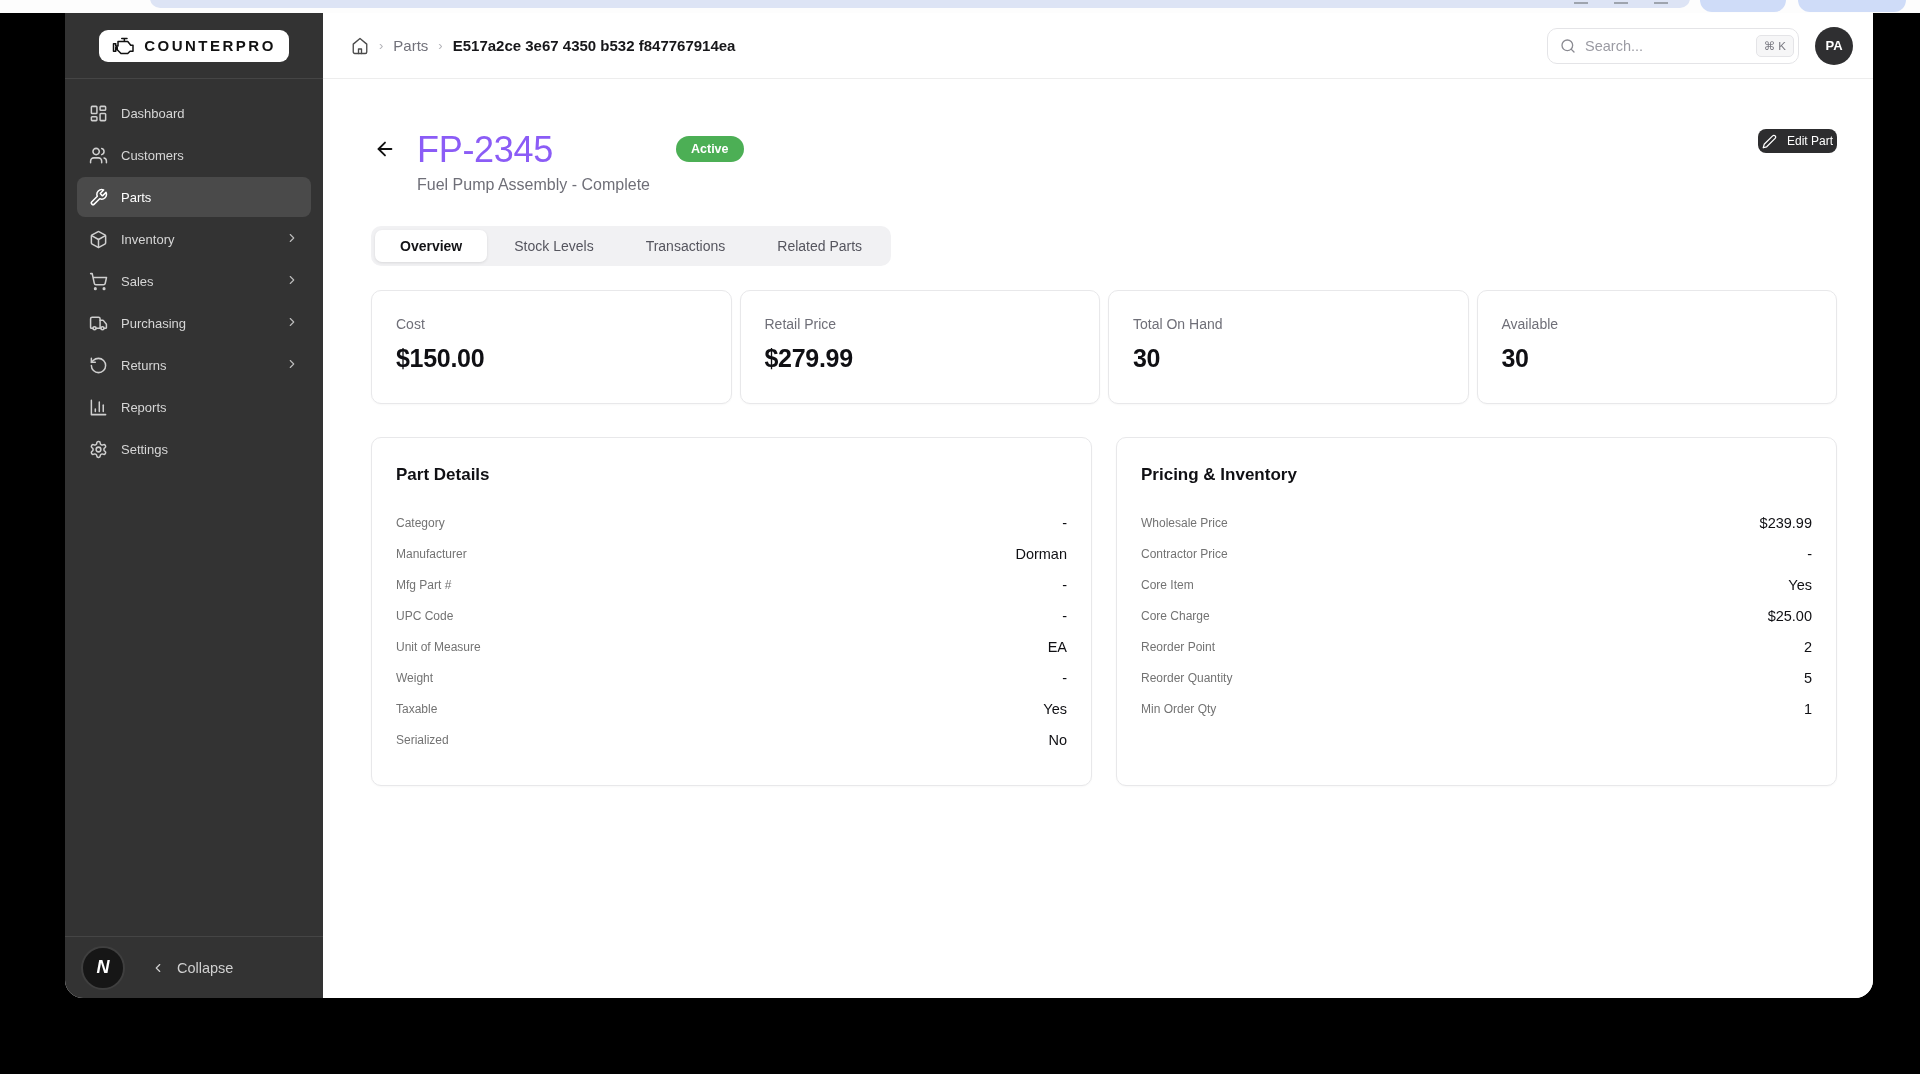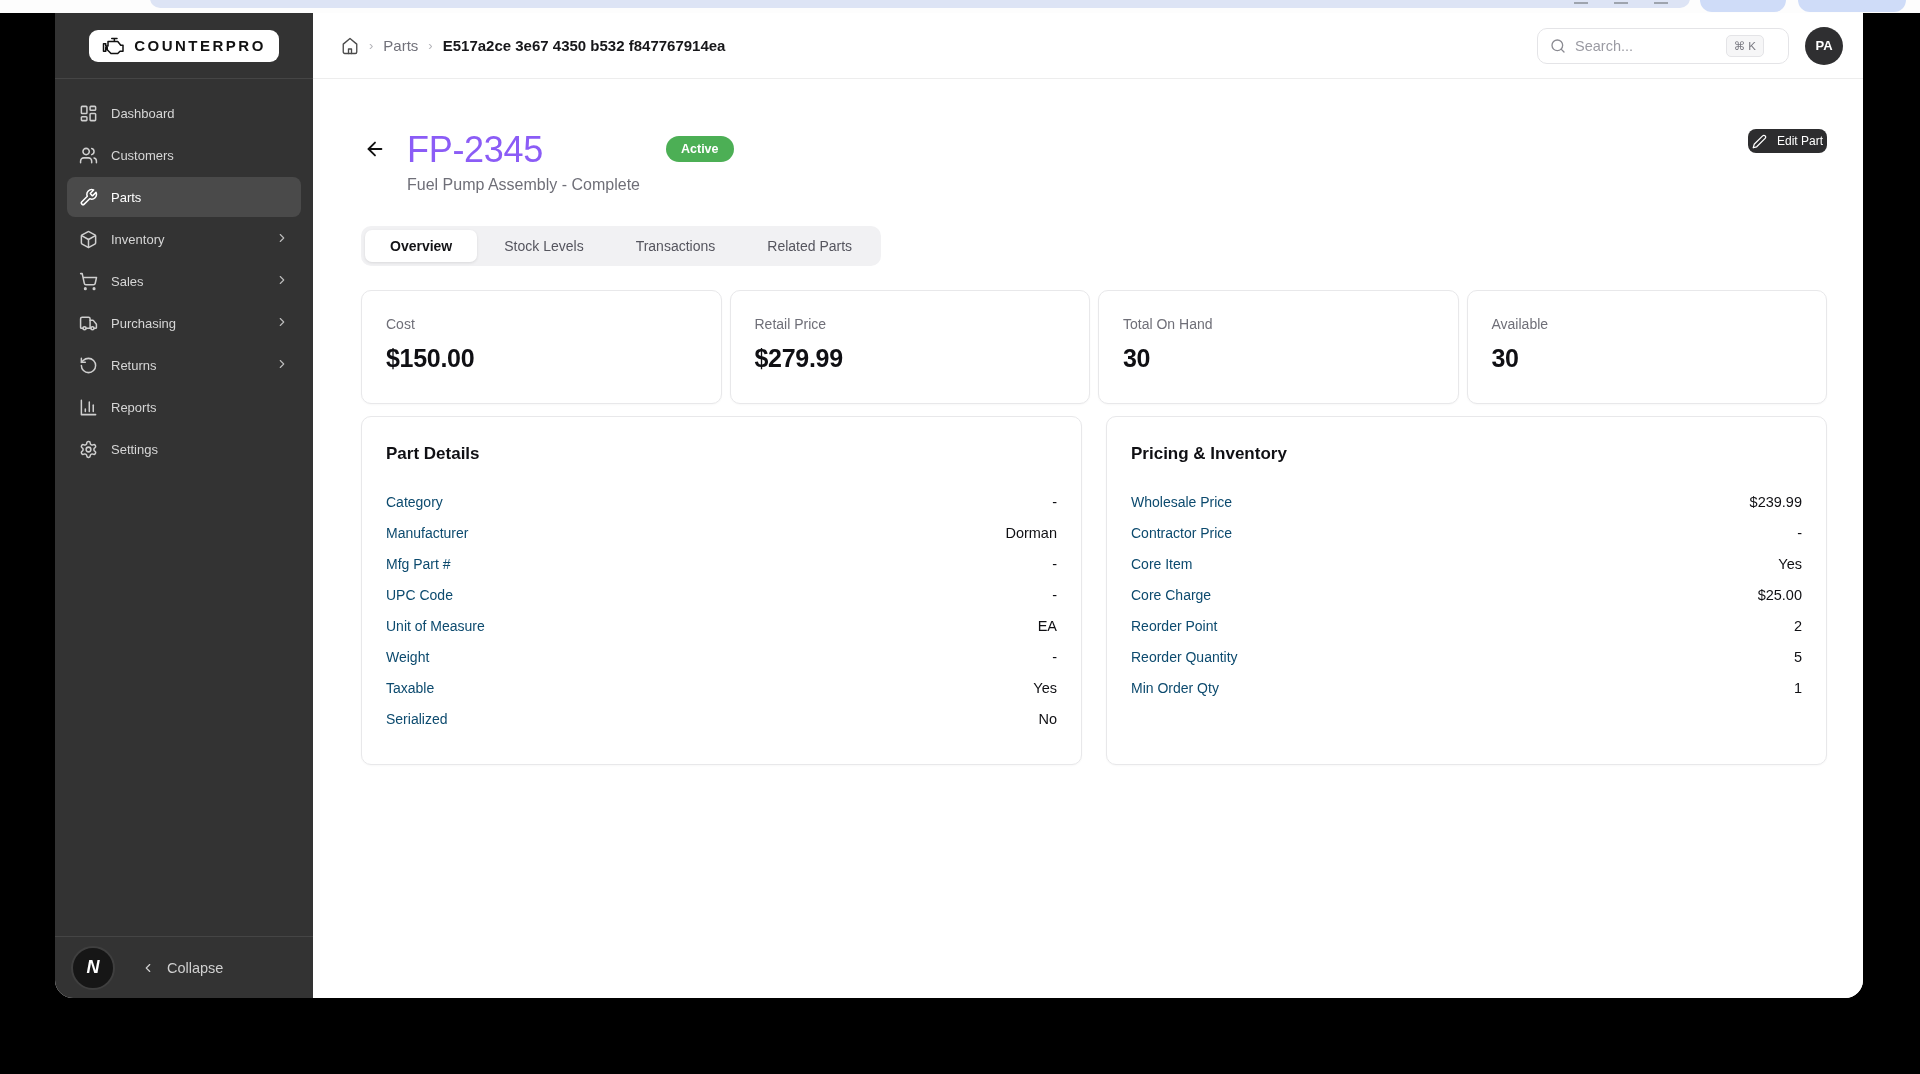--- a/index.html
+++ b/index.html
@@ -7,21 +7,21 @@
 
   
   .chrome { position:absolute; top:0; left:0; width:1920px; height:13px; background:#fdfdfd; overflow:hidden; }
   .chrome .addr { position:absolute; left:150px; top:-26px; width:1540px; height:34px; background:#dde4f5; border-radius:10px; }
   .chrome .chip { position:absolute; top:-12px; height:24px; background:#cfdcf8; border-radius:12px; }
   .chrome .chip.c1 { left:1700px; width:86px; }
   .chrome .chip.c2 { left:1798px; width:108px; }
   .chrome .tinyicon { position:absolute; top:2px; width:14px; height:8px; border-top:2px solid #5f6368; opacity:.5; }
 
   
-  .app { position:absolute; left:55px; top:13px; width:1808px; height:985px; background:#fff; border-radius:0 0 18px 18px; overflow:hidden; display:flex; }
+  .app { position:absolute; left:65px; top:13px; width:1808px; height:985px; background:#fff; border-radius:0 0 18px 18px; overflow:hidden; display:flex; }
 
   
   .sidebar { width:258px; background:#333333; display:flex; flex-direction:column; flex-shrink:0; }
   .sb-head { height:66px; display:flex; align-items:center; justify-content:center; border-bottom:1px solid rgba(255,255,255,.09); }
   .logo-box { background:#fff; border-radius:9px; padding:7px 13px; display:flex; align-items:center; gap:8px; cursor:pointer; }
   .logo-box svg { width:24px; height:18px; stroke:#111; fill:none; stroke-width:2; stroke-linejoin:round; stroke-linecap:round; }
   .logo-text { font-weight:900; font-size:15px; letter-spacing:2.5px; color:#111; }
   .sb-nav { padding:14px 12px; display:flex; flex-direction:column; gap:2px; }
   .sb-item { height:40px; display:flex; align-items:center; gap:13px; padding:0 12px; border-radius:8px; color:#d6d6d6; font-size:13px; cursor:pointer; }
   .sb-item svg { width:19px; height:19px; stroke:#cfcfcf; fill:none; stroke-width:1.9; stroke-linecap:round; stroke-linejoin:round; flex-shrink:0; }
@@ -36,21 +36,21 @@
 
   
   .content { flex:1; display:flex; flex-direction:column; background:#fff; min-width:0; }
   .topbar { height:66px; border-bottom:1px solid #ededed; display:flex; align-items:center; padding:0 20px 0 28px; flex-shrink:0; }
   .crumbs { display:flex; align-items:center; gap:10px; font-size:15px; }
   .crumbs svg { width:18px; height:18px; stroke:#4b4b4b; fill:none; stroke-width:1.8; stroke-linecap:round; stroke-linejoin:round; }
   .crumb-sep { color:#b3b3b8; font-size:13px; }
   .crumb-link { color:#71717a; cursor:pointer; }
   .crumb-current { color:#17171a; font-weight:600; }
   .topbar-right { margin-left:auto; display:flex; align-items:center; gap:16px; }
-  .searchbox { width:252px; height:36px; border:1px solid #e4e4e7; border-radius:10px; display:flex; align-items:center; padding:0 24px 0 12px; gap:9px; background:#fff; }
+  .searchbox { width:252px; height:36px; border:1px solid #e4e4e7; border-radius:10px; display:flex; align-items:center; padding:0 4px 0 12px; gap:9px; background:#fff; }
   .searchbox svg { width:16px; height:16px; stroke:#8b8b92; fill:none; stroke-width:2; stroke-linecap:round; }
   .searchbox input { border:none; outline:none; flex:1; font-size:14.5px; color:#333; font-family:inherit; min-width:0; }
   .searchbox input::placeholder { color:#9b9ba3; }
   .kbd { background:#f6f6f7; border:1px solid #e4e4e7; border-radius:5px; font-size:11.5px; color:#7a7a82; padding:3px 7px; white-space:nowrap; }
   .pa-avatar { width:38px; height:38px; border-radius:50%; background:#2f2f31; color:#fff; font-size:13px; font-weight:700; display:flex; align-items:center; justify-content:center; cursor:pointer; }
 
   .main { flex:1; padding:50px 36px 0 48px; overflow:hidden; }
 
   .part-head { display:flex; align-items:flex-start; }
   .back-btn { width:28px; height:28px; display:flex; align-items:center; justify-content:center; cursor:pointer; margin-top:6px; }
@@ -64,26 +64,26 @@
 
   .tabs { margin-top:32px; display:inline-flex; background:#f1f1f3; border-radius:10px; padding:4px; gap:2px; }
   .tab { padding:8px 25px; font-size:14px; color:#55555e; border-radius:7px; cursor:pointer; white-space:nowrap; }
   .tab.active { background:#fff; color:#131316; font-weight:600; box-shadow:0 1px 3px rgba(0,0,0,.10); }
 
   .stats { margin-top:24px; display:grid; grid-template-columns:repeat(4,1fr); gap:8px;border-radius:17px; }
   .stat-card { border:1px solid #e8e8ea; border-radius:10px; background:#fff; padding:25px 24px 30px; box-shadow:0 1px 2px rgba(0,0,0,.03); }
   .stat-label { font-size:14px; color:#6f6f78; }
   .stat-value { font-size:25px; font-weight:800; color:#101014; margin-top:12px; letter-spacing:-.3px; }
 
-  .panels { margin-top:12px; display:grid; grid-template-columns:1fr 1fr; gap:24px; }
+  .panels { margin-top:33px; display:grid; grid-template-columns:1fr 1fr; gap:24px; }
   .panel { border:1px solid #e8e8ea; border-radius:10px; background:#fff; padding:27px 24px 30px; box-shadow:0 1px 2px rgba(0,0,0,.03); }
   .panel-title { font-size:17px; font-weight:700; color:#101014; }
   .rows { margin-top:22px; }
   .row { display:flex; justify-content:space-between; align-items:center; padding:7.5px 0; }
-  .row-label { font-size:14px; color:#0c4a6e; }
+  .row-label { font-size:12px; color:#737373; }
   .row-value { font-size:14.5px; color:#101014; font-weight:500; }
 </style>
 </head>
 <body>
 
 <div class="chrome">
   <div class="addr"></div>
   <div class="tinyicon" style="left:1574px"></div>
   <div class="tinyicon" style="left:1614px"></div>
   <div class="tinyicon" style="left:1654px"></div>

